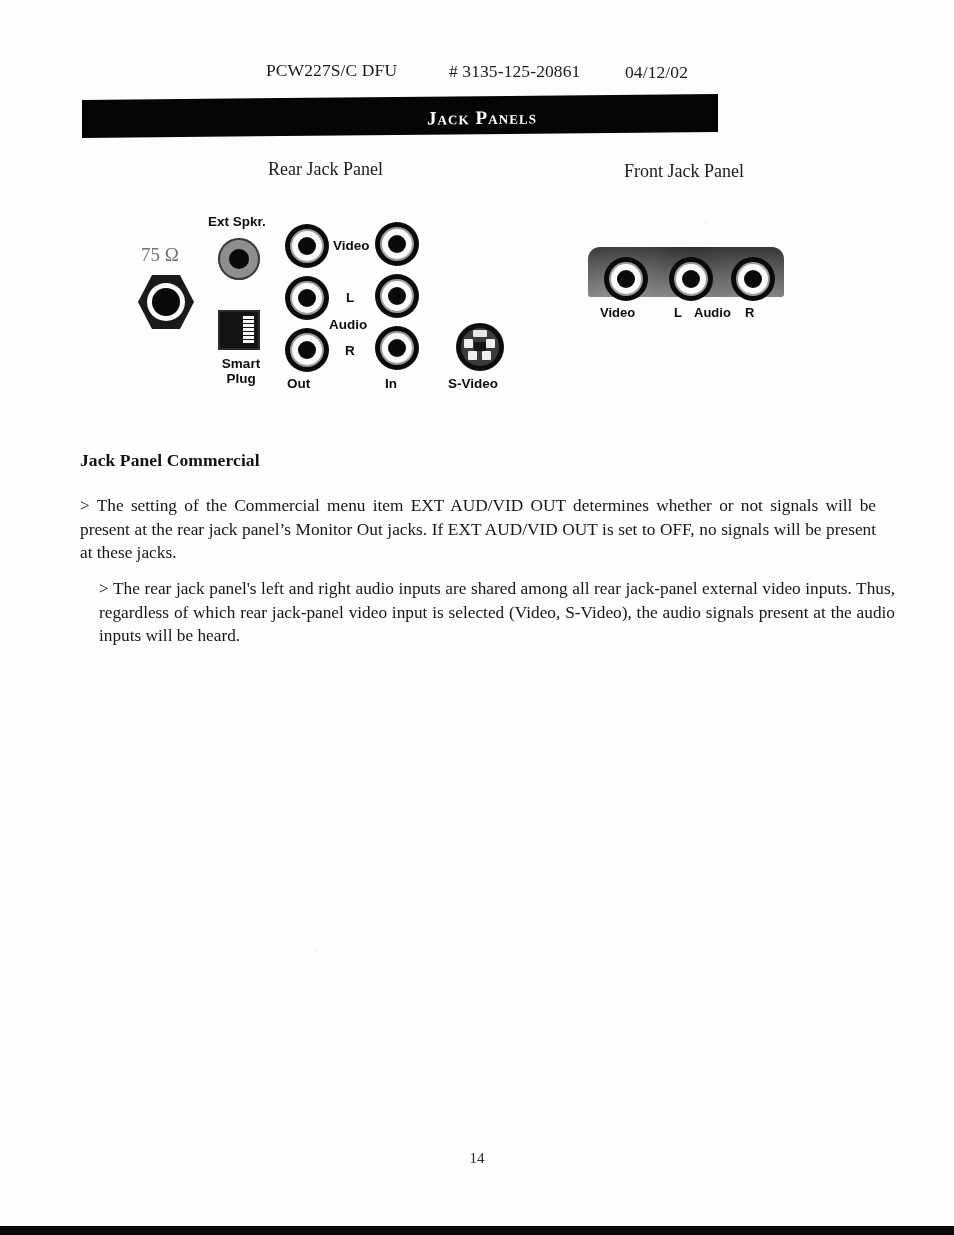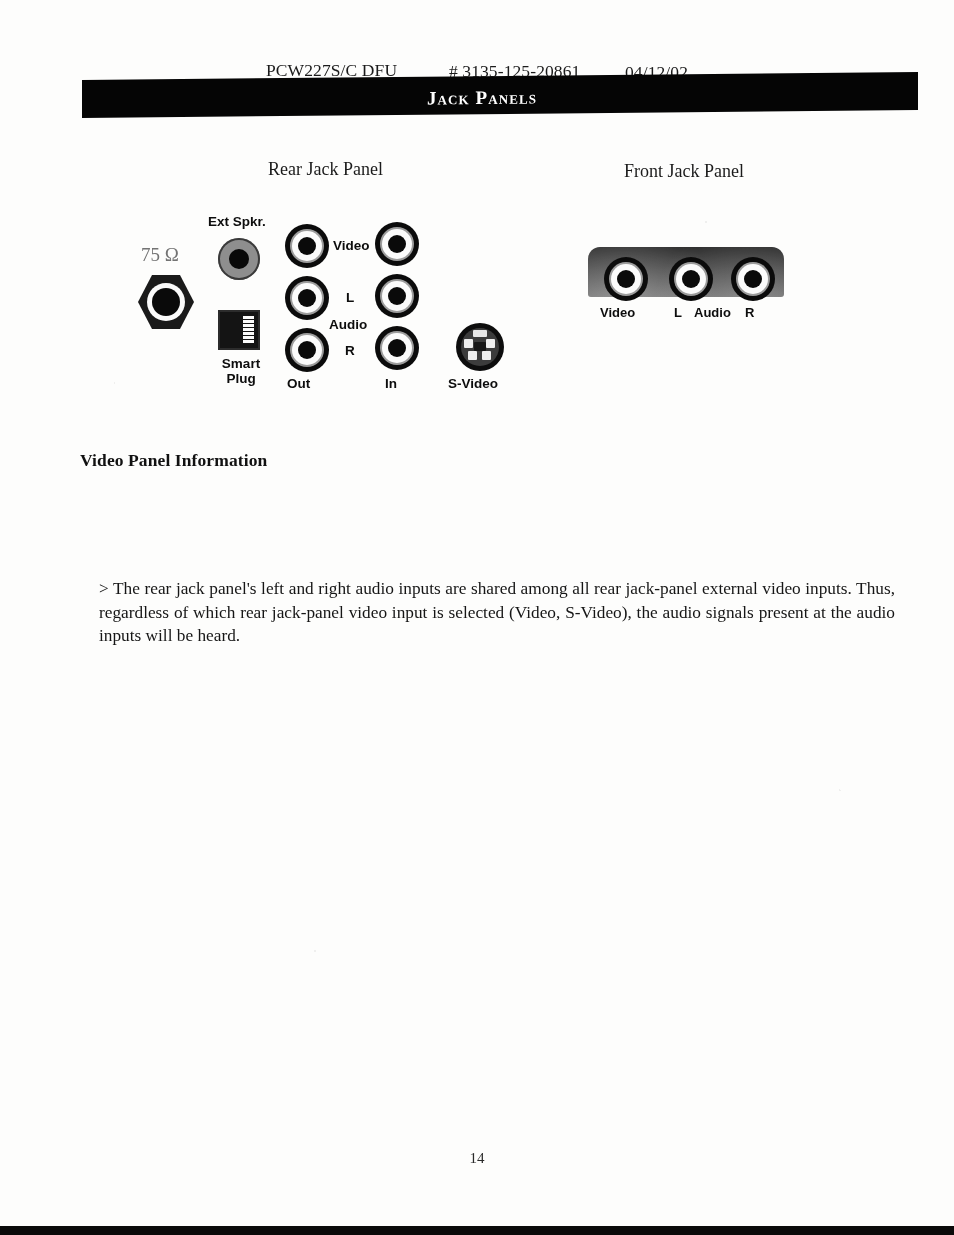--- a/index.html
+++ b/index.html
@@ -36,22 +36,22 @@
   }
   .runhead span { position: absolute; white-space: nowrap; }
   .rh-model { left: 266px; top: 0; }
   .rh-part  { left: 449px; top: 1px; }
   .rh-date  { left: 625px; top: 2px; }
 
   
   .banner-wrap {
     position: absolute;
     left: 82px;
-    top: 80px;
-    width: 836px;
+    top: 100px;
+    width: 636px;
     height: 38px;
   }
   .banner-skew {
     position: absolute;
     inset: 0;
     background: #050505;
     transform: skewY(-0.55deg);
     transform-origin: left center;
   }
   .banner-title {
@@ -362,20 +362,21 @@
         <div class="rca-r3"></div>
         <div class="rca-core"></div>
     </div>
 
     <div class="lbl sm" style="left:12px;  top:58px;">Video</div>
     <div class="lbl sm" style="left:86px;  top:58px;">L</div>
     <div class="lbl sm" style="left:106px; top:58px;">Audio</div>
     <div class="lbl sm" style="left:157px; top:58px;">R</div>
   </div>
 
-  <div class="body-head">Video Panel Information</div>
+  <div class="body-head">Jack Panel Commercial</div>
+  <div class="para para-1">&gt; The setting of the Commercial menu item EXT AUD/VID OUT determines whether or not signals will be present at the rear jack panel’s Monitor Out jacks.  If EXT AUD/VID OUT is set to OFF, no signals will be present at these jacks.</div>
   <div class="para para-2">&gt; The rear jack panel's left and right audio inputs are shared among all rear jack-panel external video inputs. Thus, regardless of which rear jack-panel video input is selected (Video, S-Video), the audio signals present at the audio inputs will be heard.</div>
 
   <div class="folio">14</div>
 
   <div class="speckle"></div>
   <div class="scan-edge"></div>
 </div>
 
 </body></html>

